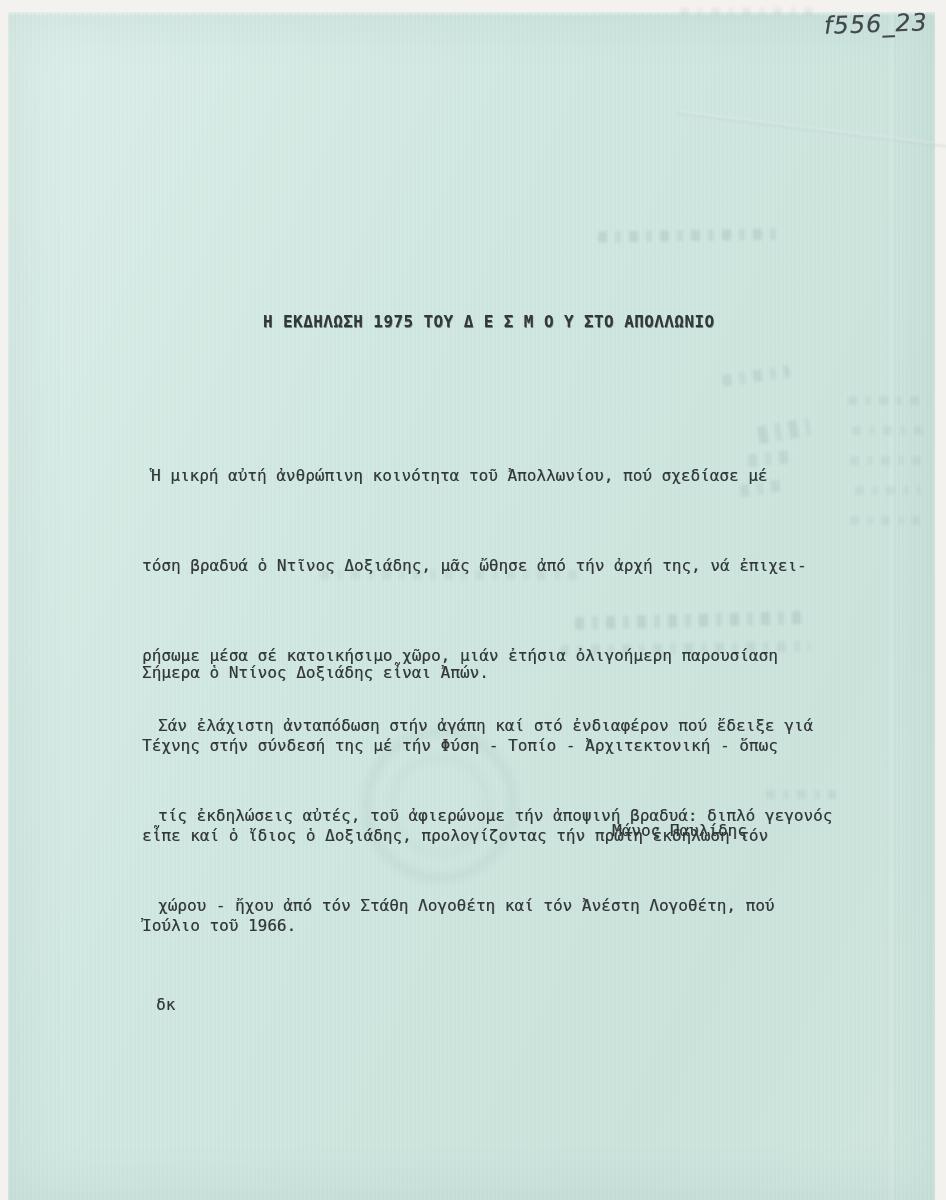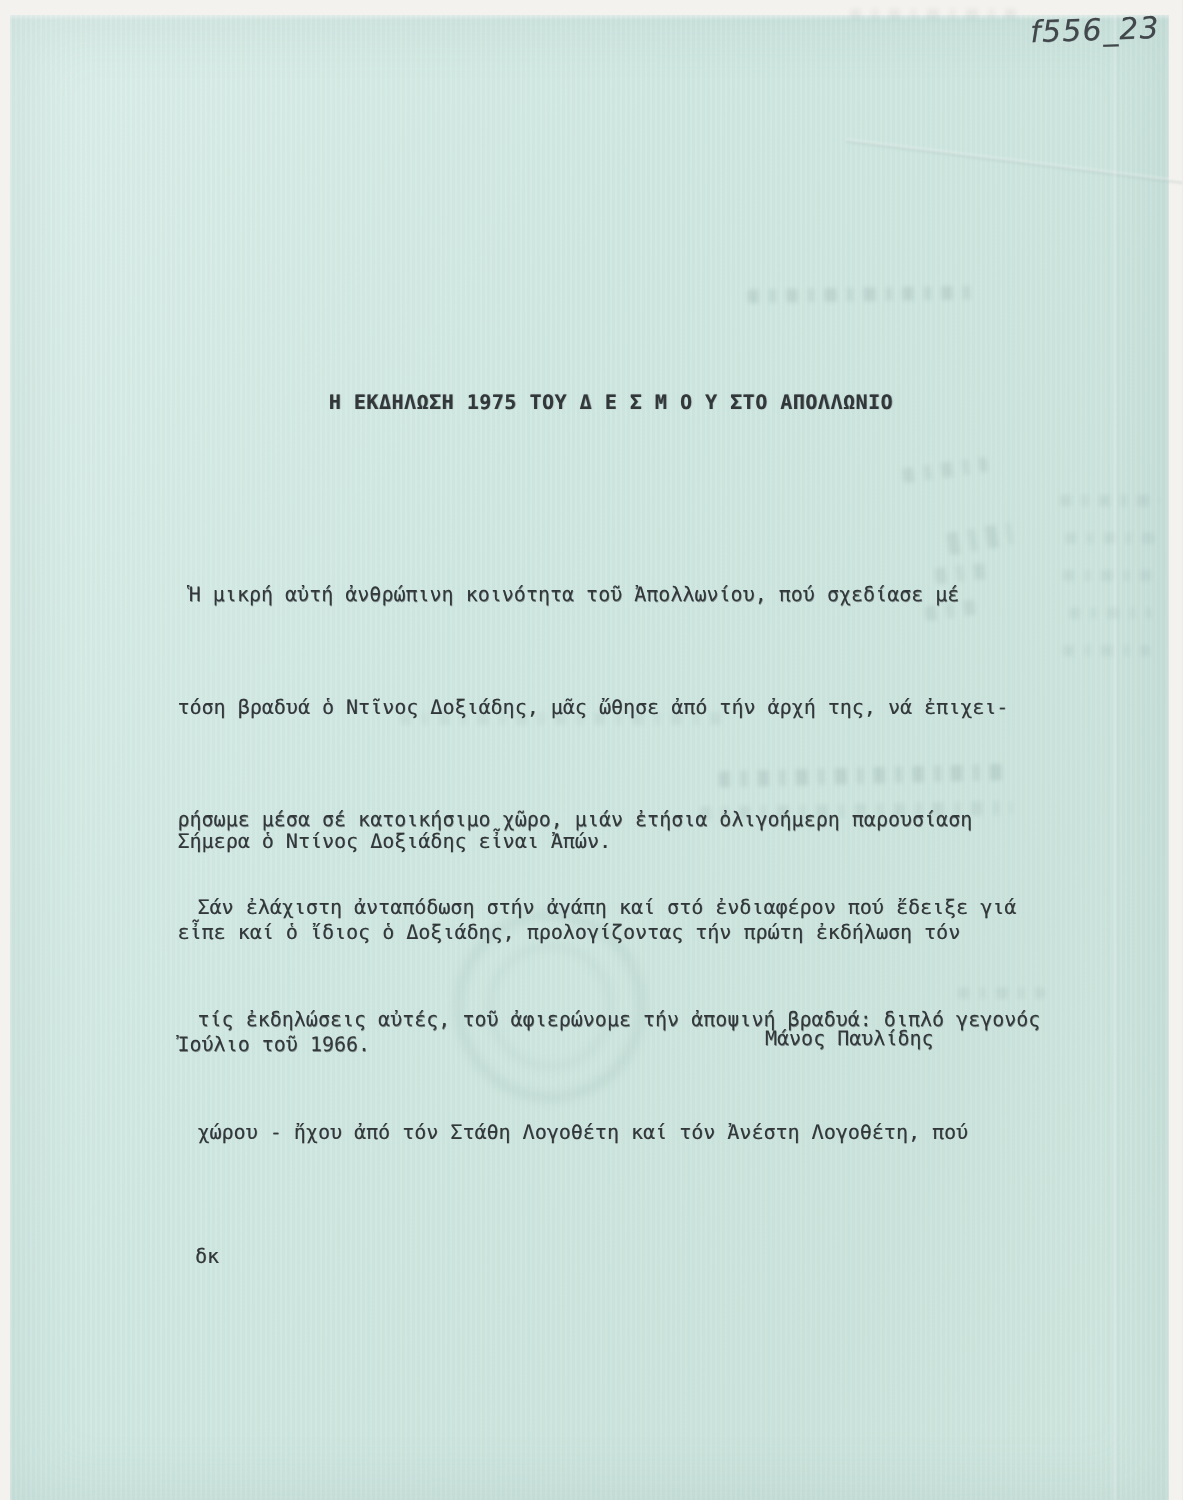--- a/index.html
+++ b/index.html
@@ -95,20 +95,21 @@
   <div class="stamp-ring" style="left:390px;top:755px;width:100px;height:100px;opacity:.4;border-width:4px;"></div>
 
   <div class="handwritten" style="left:824px;top:10px;">f556_23</div>
 
   <div class="typed title" style="left:263px;top:262px;margin-top:45px;">Η ΕΚΔΗΛΩΣΗ 1975 ΤΟΥ Δ Ε Σ Μ Ο Υ ΣΤΟ ΑΠΟΛΛΩΝΙΟ</div>
 
   <div class="typed p1" style="left:142px;top:401px;">
     <div class="line">Ἡ μικρή αὐτή ἀνθρώπινη κοινότητα τοῦ Ἀπολλωνίου, πού σχεδίασε μέ</div>
     <div class="line">τόση βραδυά ὁ Ντῖνος Δοξιάδης, μᾶς ὤθησε ἀπό τήν ἀρχή της, νά ἐπιχει-</div>
     <div class="line">ρήσωμε μέσα σέ κατοικήσιμο χῶρο, μιάν ἐτήσια ὀλιγοήμερη παρουσίαση</div>
+    <div class="line">Τέχνης στήν σύνδεσή της μέ τήν Φύση - Τοπίο - Ἀρχιτεκτονική - ὅπως</div>
     <div class="line">εἶπε καί ὁ ἴδιος ὁ Δοξιάδης, προλογίζοντας τήν πρώτη ἐκδήλωση τόν</div>
     <div class="line">Ἰούλιο τοῦ 1966.</div>
   </div>
 
   <div class="typed" style="left:142px;top:598px;text-align:right;">
     <div class="line">Σήμερα ὁ Ντίνος Δοξιάδης εἶναι Ἀπών.</div>
   </div>
 
   <div class="typed" style="left:158px;top:651px;">
     <div class="line">Σάν ἐλάχιστη ἀνταπόδωση στήν ἀγάπη καί στό ἐνδιαφέρον πού ἔδειξε γιά</div>

